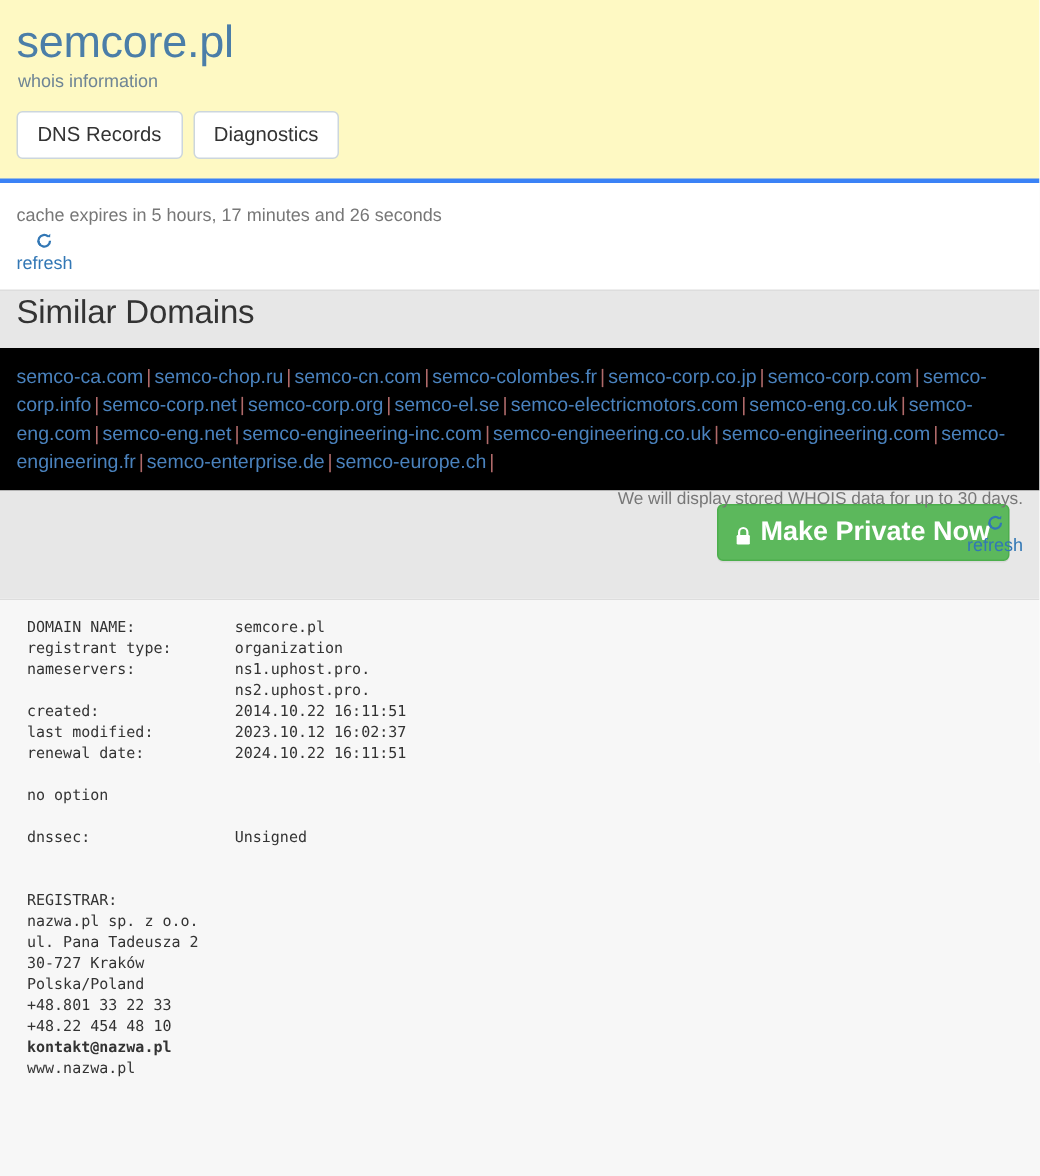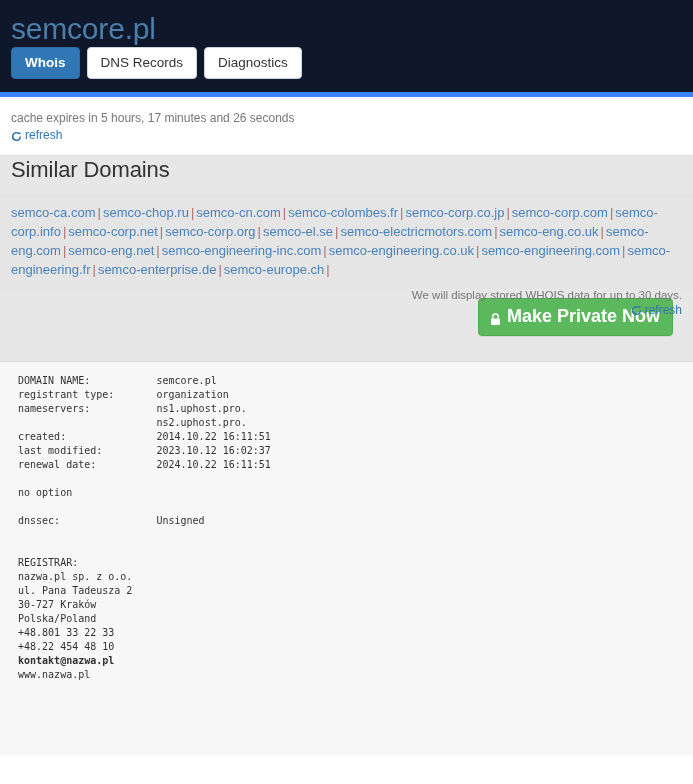--- a/index.html
+++ b/index.html
@@ -12,23 +12,23 @@
     height: 784px;
     overflow: hidden;
     background: #ffffff;
     font-family: "Liberation Sans", sans-serif;
     font-size: 13px;
     color: #333333;
   }
 
   
   .hero {
-    background: #0f172a;
+    background: #fef9c3;
     padding: 12px 11px 13px 11px;
-    border-bottom: 5px solid #3b82f6;
+    border-bottom: 3px solid #3b82f6;
   }
   .hero-title {
     font-size: 30px;
     line-height: 34px;
     font-weight: normal;
     color: #4b7ea8;
     margin: 0 0 1px 0;
     letter-spacing: -0.2px;
   }
   .hero-sub {
@@ -73,20 +73,21 @@
     margin-bottom: 3px;
   }
   .refresh-link {
     font-size: 12px;
     color: #3277b5;
     text-decoration: none;
     display: inline-flex;
     align-items: center;
     gap: 3px;
     cursor: pointer;
+    flex-direction: column;
   }
   .refresh-ico {
     display: inline-block;
     width: 11px;
     height: 11px;
     position: relative;
     top: 1px;
   }
 
   
@@ -113,21 +114,21 @@
   }
   .section-note-text {
     font-size: 11.5px;
     color: #777777;
     display: block;
     margin-bottom: 2px;
   }
 
   
   .domains-wrap {
-    background: #e5e5e5;
+    background: #000000;
     padding: 9px 11px 10px 11px;
     line-height: 19px;
   }
   .domains-wrap a {
     color: #4a82bd;
     text-decoration: none;
     font-size: 13px;
     cursor: pointer;
   }
   .sep {
@@ -176,22 +177,22 @@
     padding: 0 0 0 18px;
     white-space: pre;
   }
   .whois-pre b { font-weight: bold; }
 </style>
 </head>
 <body>
 
 <div class="hero">
   <h1 class="hero-title">semcore.pl</h1>
+  <div class="hero-sub">whois information</div>
   <div class="tabs">
-    <span class="tab active">Whois</span>
     <span class="tab">DNS Records</span>
     <span class="tab">Diagnostics</span>
   </div>
 </div>
 
 <div class="cache-strip">
   <div class="cache-text">cache expires in 5 hours, 17 minutes and 26 seconds</div>
   <a class="refresh-link">
     <span class="refresh-ico">
       <svg viewBox="0 0 16 16" width="11" height="11" xmlns="http://www.w3.org/2000/svg">

